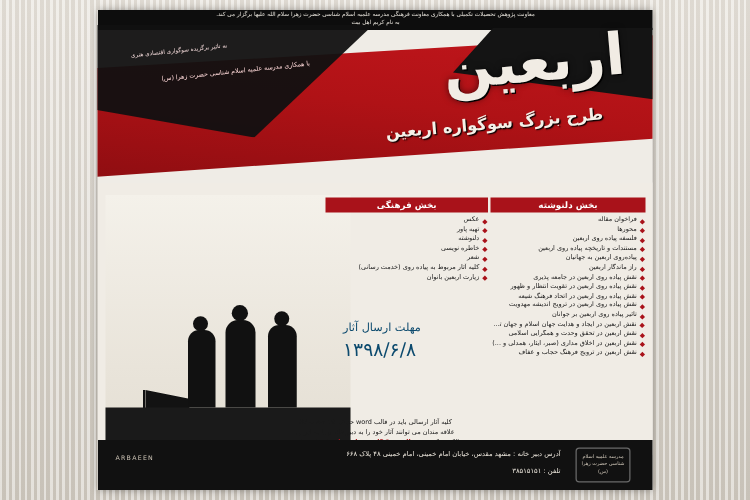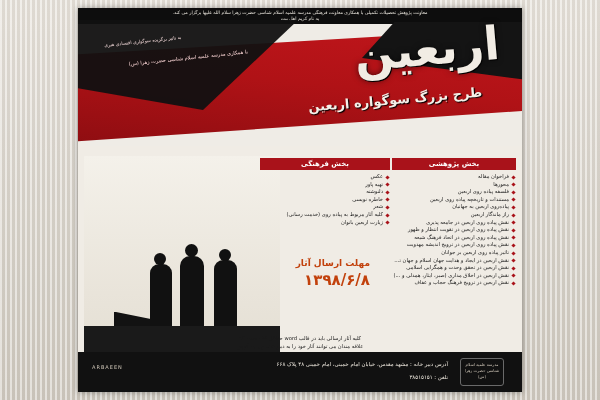--- a/index.html
+++ b/index.html
@@ -98,22 +98,22 @@
   .person{position:absolute;bottom:26px;background:#111;}
   .p1{left:66px;width:22px;height:62px;border-radius:9px 9px 0 0;}
   .p1:after{content:"";position:absolute;left:4px;top:-11px;width:12px;height:12px;border-radius:50%;background:#111;}
   .p2{left:96px;width:24px;height:70px;border-radius:10px 10px 0 0;}
   .p2:after{content:"";position:absolute;left:5px;top:-12px;width:13px;height:13px;border-radius:50%;background:#111;}
   .p3{left:130px;width:23px;height:66px;border-radius:9px 9px 0 0;}
   .p3:after{content:"";position:absolute;left:5px;top:-11px;width:12px;height:12px;border-radius:50%;background:#111;}
 
   
   .deadline{
-    position:absolute;left:196px;top:250px;width:96px;text-align:right;
-    color:#c2410c;font-weight:bold;
+    position:absolute;left:196px;top:250px;width:96px;text-align:left;
+    color:#0c4a6e;font-weight:normal;
   }
   .deadline .lbl{font-size:9px;}
   .deadline .val{font-size:15px;margin-top:3px;}
 
   
   .col{position:absolute;top:150px;}
   .col-cult{right:132px;width:130px;}
   .col-res{right:6px;width:124px;}
   .col-head{
     background:#a9121a;color:#fff;font-size:7px;font-weight:bold;
@@ -195,21 +195,21 @@
         <li>تهیه پاور</li>
         <li>دلنوشته</li>
         <li>خاطره نویسی</li>
         <li>شعر</li>
         <li>کلیه آثار مربوط به پیاده روی (خدمت رسانی)</li>
         <li>زیارت اربعین بانوان</li>
       </ul>
     </div>
 
     <div class="col col-res">
-      <div class="col-head">بخش پژوهشی</div>
+      <div class="col-head">بخش دلنوشته</div>
       <ul class="items">
         <li>فراخوان مقاله</li>
         <li>محورها</li>
         <li>فلسفه پیاده روی اربعین</li>
         <li>مستندات و تاریخچه پیاده روی اربعین</li>
         <li>پیاده‌روی اربعین به جهانیان</li>
         <li>راز ماندگار اربعین</li>
         <li>نقش پیاده روی اربعین در جامعه پذیری</li>
         <li>نقش پیاده روی اربعین در تقویت انتظار و ظهور</li>
         <li>نقش پیاده روی اربعین در اتحاد فرهنگ شیعه</li>

